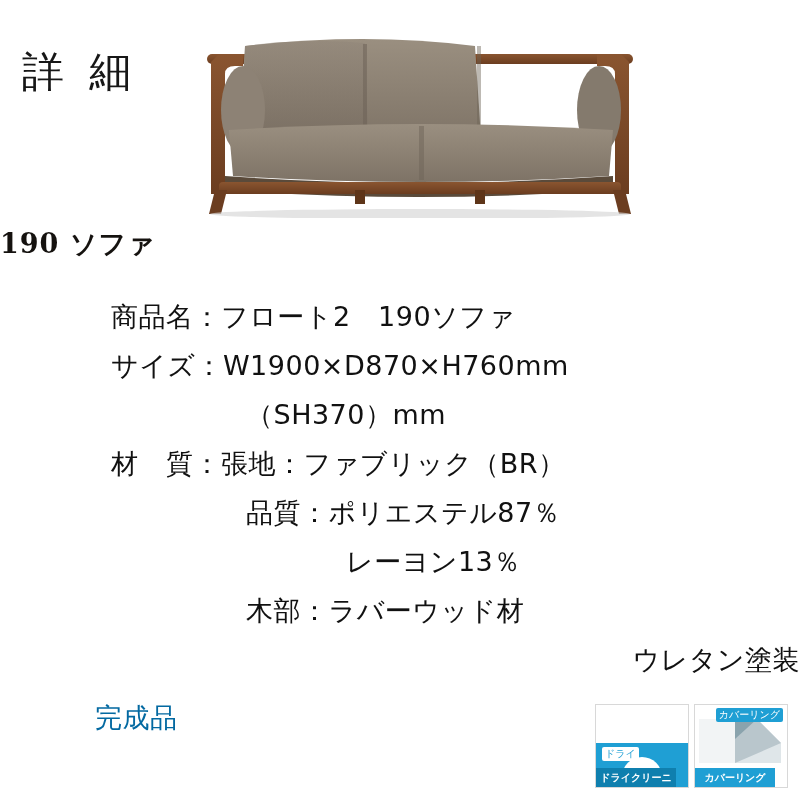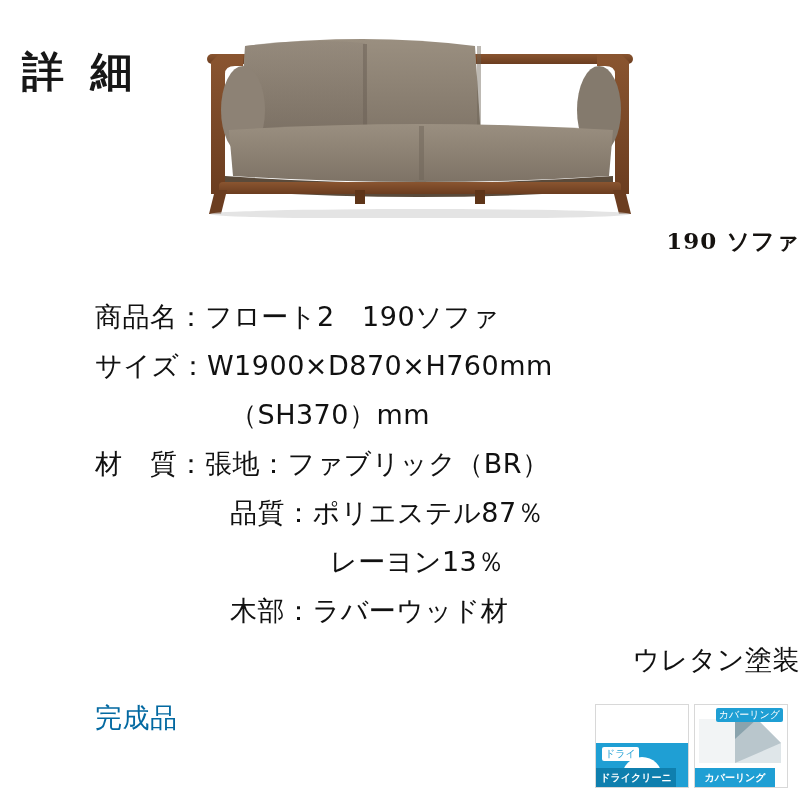--- a/index.html
+++ b/index.html
@@ -21,21 +21,21 @@
     height: 800px;
   }
 
   
   .heading {
     position: absolute;
     left: 22px;
     top: 44px;
     font-size: 42px;
     letter-spacing: 6px;
-    font-weight: 700;
+    font-weight: 400;
     color: #171717;
     font-family: "DejaVu Sans", sans-serif;
   }
 
   
   .product-image {
     position: absolute;
     left: 185px;
     top: 18px;
     width: 470px;
@@ -48,43 +48,44 @@
     top: 0;
     width: 470px;
     height: 200px;
   }
 
   .caption {
     position: absolute;
     left: 0;
     right: 0;
     top: 226px;
-    text-align: right;
+    text-align: left;
     font-family: "DejaVu Serif", serif;
-    font-size: 23px;
+    font-size: 27px;
     font-weight: 700;
     letter-spacing: 1px;
     color: #15120f;
   }
 
   
   .specs {
     position: absolute;
     left: 0;
     top: 292px;
     width: 800px;
     font-family: "DejaVu Sans", sans-serif;
     font-size: 27px;
     line-height: 49px;
     color: #111111;
     letter-spacing: 0.5px;
   }
   .spec-line {
     white-space: pre;
     padding-left: 95px;
+    margin-left: 16px;
   }
   .spec-line.indent2 { padding-left: 230px; }
   .spec-line.indent3 { padding-left: 230px; }
   .spec-line.indent4 { padding-left: 330px; }
   .spec-line.indent5 { padding-left: 230px; }
   .spec-line.indent6 { padding-left: 330px; text-align: right; }
 
   .finished {
     position: absolute;
     left: 95px;

